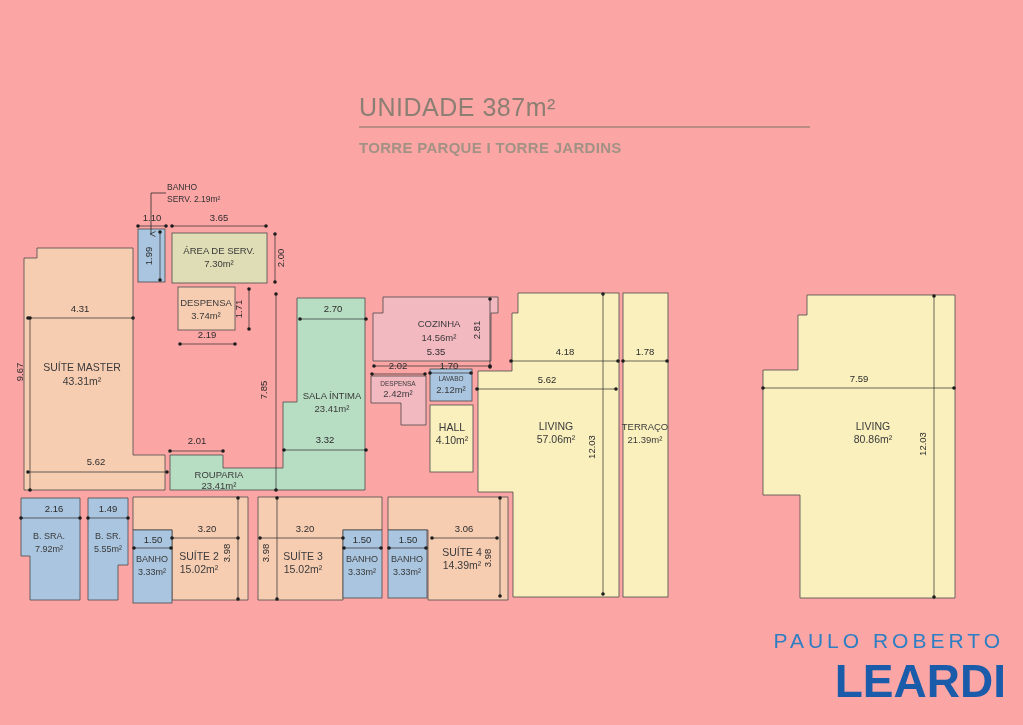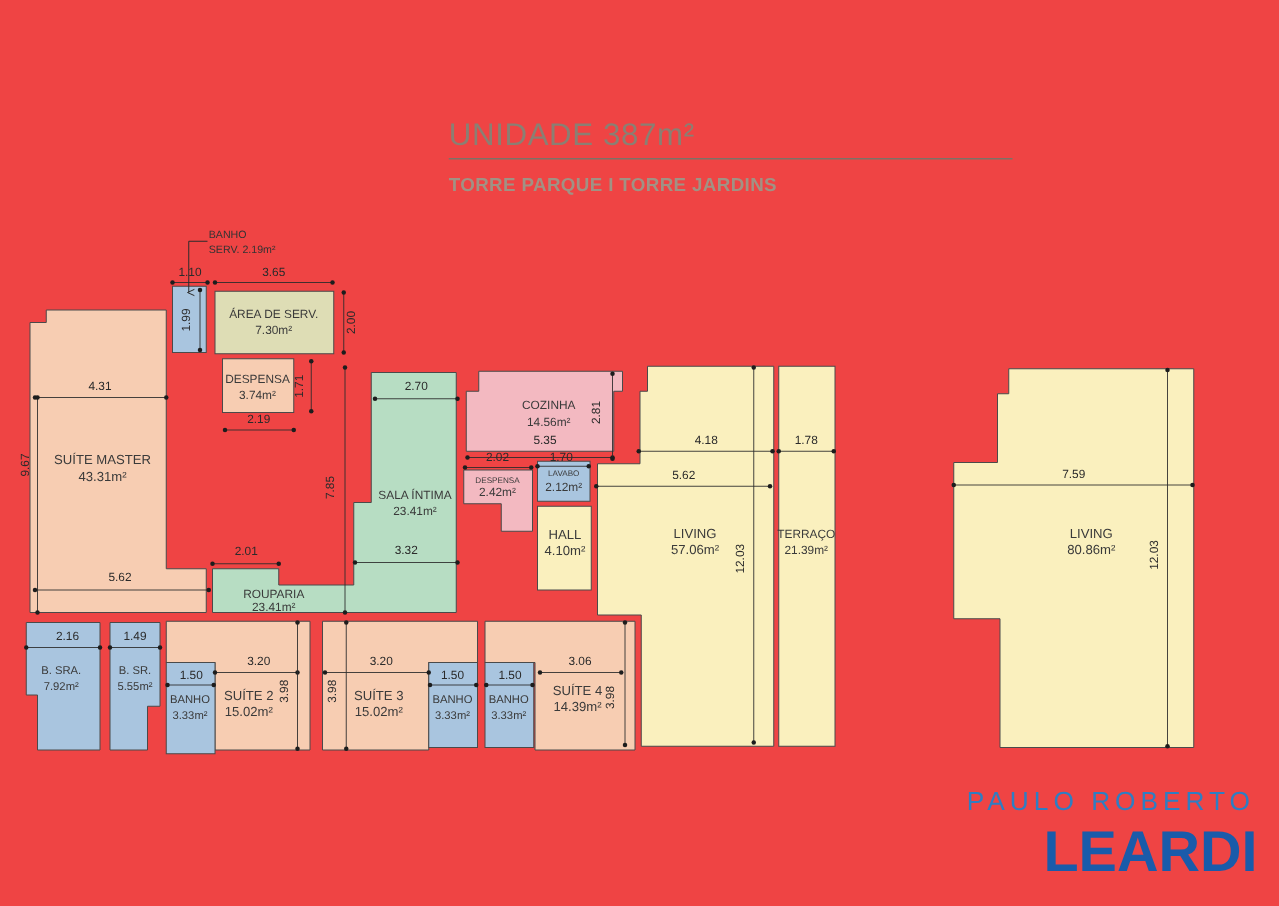--- a/index.html
+++ b/index.html
@@ -1,16 +1,16 @@
 <!DOCTYPE html>
 <html style="--salmon: #F7CDB2; --green: #B7DDC3; --blue: #A9C5DF; --yellow: #FAF0BE; --pink: #F3B9C1; --beige: #DEDDB5; --title-color: #8B7F73; --subtitle-color: #A19284; --rule-color: #7D7266; --logo-light: #2E7EC3; --logo-dark: #1A5BAA;"><head>
 <meta charset="utf-8">
 <style>
   html,body{margin:0;padding:0;background:#ffffff;}
-  .stage{position:relative;width:1023px;height:725px;background:#ef4444;overflow:hidden;}
+  .stage{position:relative;width:1023px;height:725px;background:#fca5a5;overflow:hidden;}
   svg text{font-family:"Liberation Sans",sans-serif;}
   .room{stroke:#4a4a4a;stroke-width:0.8;}
   .c-salmon{fill:var(--salmon);}
   .c-green{fill:var(--green);}
   .c-blue{fill:var(--blue);}
   .c-yellow{fill:var(--yellow);}
   .c-pink{fill:var(--pink);}
   .c-beige{fill:var(--beige);}
   .dimline{stroke:#2b2b2b;stroke-width:0.7;}
   .leader{stroke:#2b2b2b;stroke-width:0.8;fill:none;}

